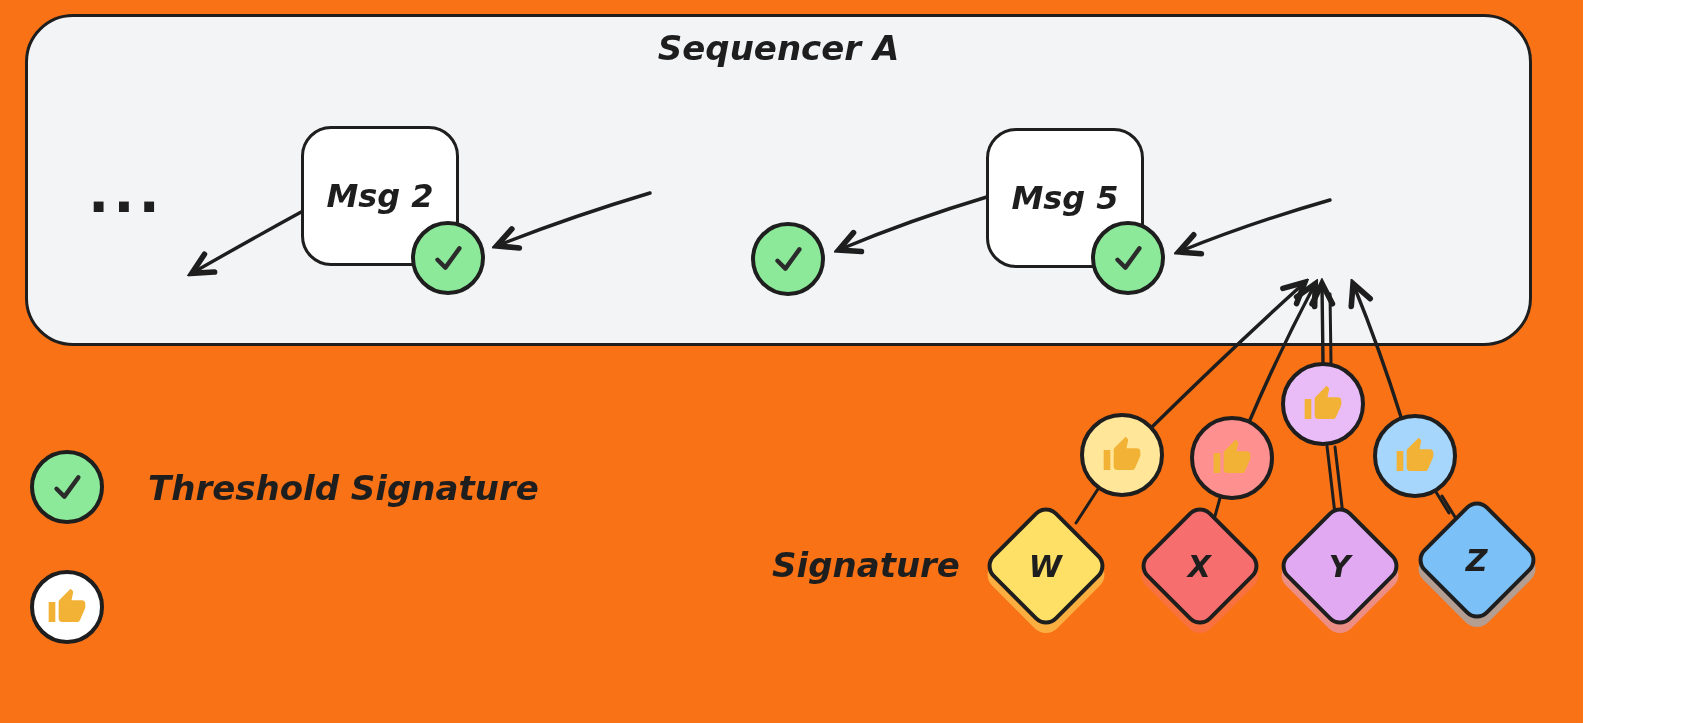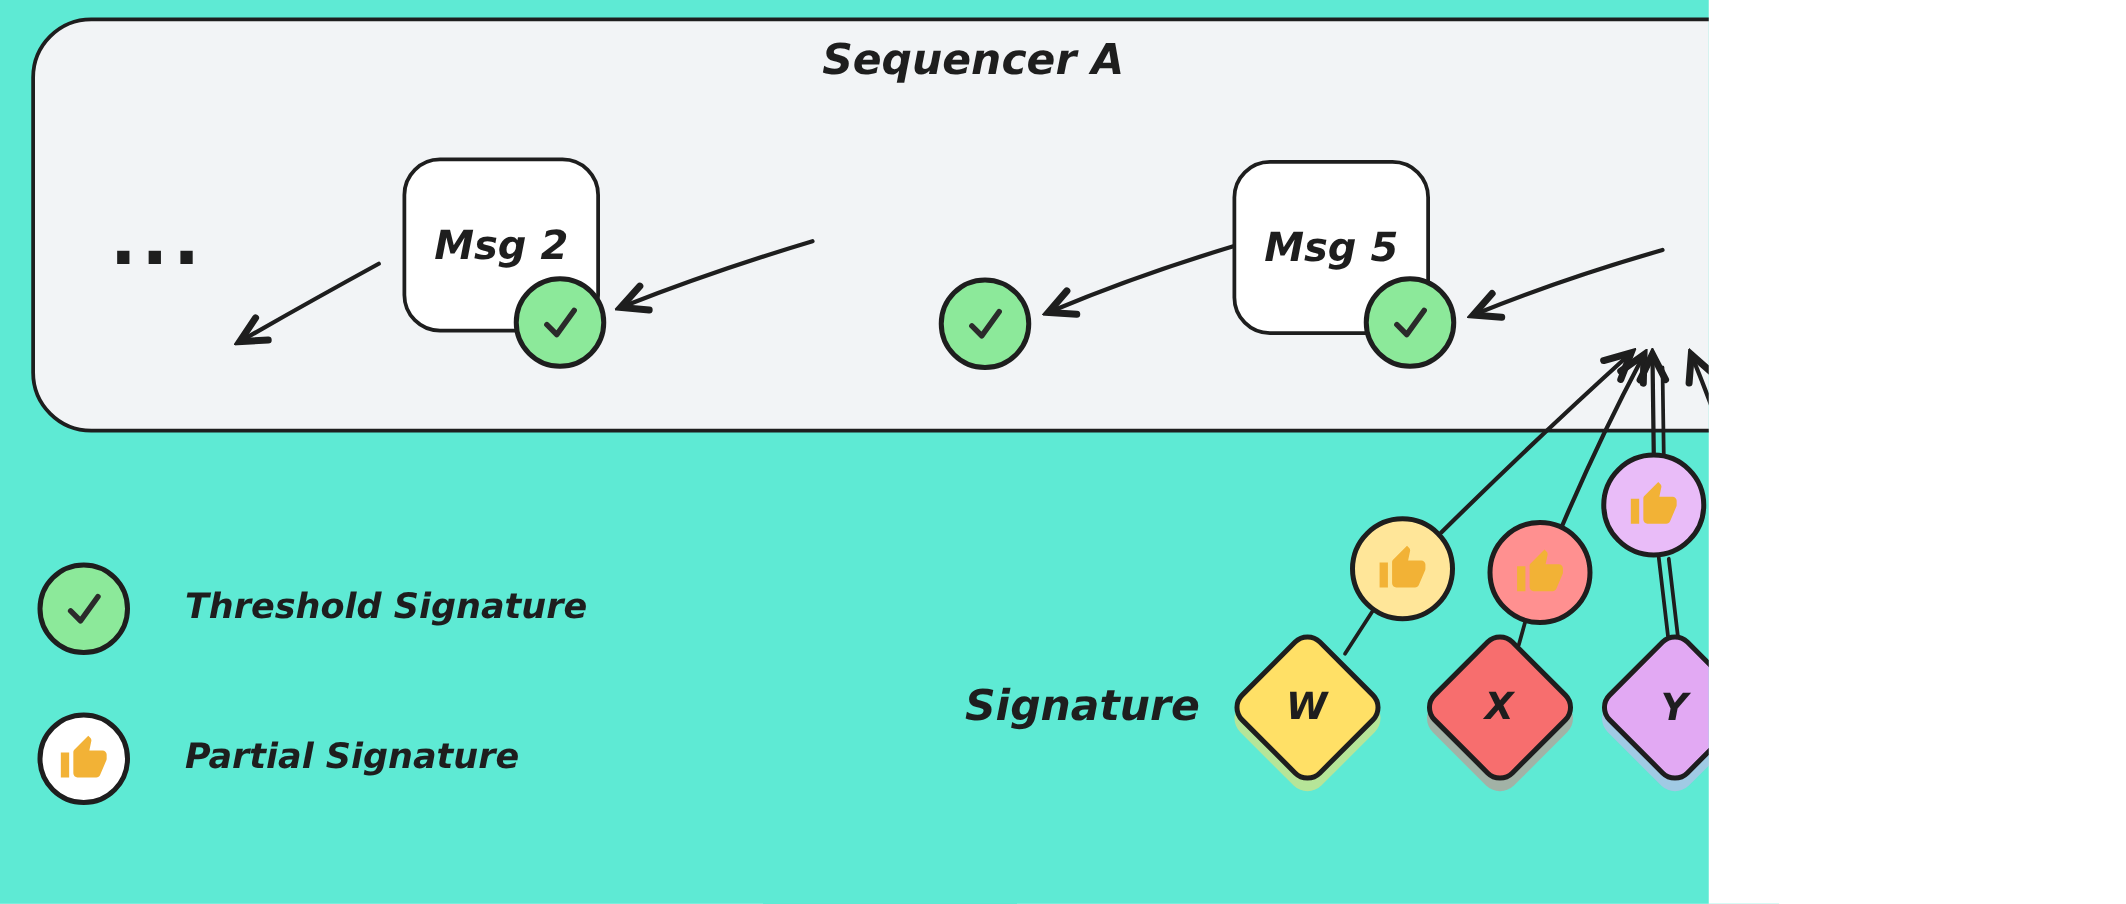--- a/index.html
+++ b/index.html
@@ -1,18 +1,18 @@
 <!DOCTYPE html>
 <html><head>
 <meta charset="utf-8">
 <style>
   * { margin:0; padding:0; box-sizing:border-box; }
   body { background:#ffffff; font-family:"DejaVu Sans", sans-serif; }
   .canvas {
-    position:relative; width:1367px; height:723px; background:#5eead4;
+    position:relative; width:1583px; height:723px; background:#f97316;
     overflow:hidden; color:#1e1e1e; font-style:italic;padding-left:39px;
   }
   
   .sequencer {
     position:absolute; left:25px; top:14px; width:1507px; height:332px;
     background:#f2f4f6; border:3.5px solid #1e1e1e; border-radius:48px;
   }
   .sequencer-title {
     position:absolute; left:25px; top:28px; width:1507px; text-align:center;
     font-size:34px; font-weight:600;
@@ -36,21 +36,21 @@
   .badge.size-74 { width:74px; height:74px; }
   .badge.size-84 { width:84px; height:84px; }
   .badge.green { background:#8ce99a; }
   .badge.white { background:#ffffff; }
   .badge.yellow { background:#ffe699; }
   .badge.red    { background:#ff9090; }
   .badge.purple { background:#e9bcf8; }
   .badge.blue   { background:#a6d6fb; }
   .badge svg { display:block; }
   
-  .legend-label { position:absolute; font-size:28px; font-weight:600; white-space:nowrap; }
+  .legend-label { position:absolute; font-size:34px; font-weight:600; white-space:nowrap; }
   
   .validators-label { position:absolute; left:772px; top:545px; font-size:34px; font-weight:600; }
   .diamond {
     position:absolute; width:92px; height:92px; border:4px solid #1e1e1e;
     border-radius:16px; transform:rotate(45deg);
     display:flex; align-items:center; justify-content:center;
   }
   .diamond span { transform:rotate(-45deg); font-size:30px; font-weight:600; }
   .diamond.yellow { background:#ffe066; box-shadow:6px 6px 0 0 rgba(255,224,102,.55); }
   .diamond.red    { background:#f76e6e; box-shadow:6px 6px 0 0 rgba(247,110,110,.45); }
@@ -90,21 +90,21 @@
 
     <path d="M1153 426 Q1230 350 1303 284" marker-end="url(#ah)"></path>
     <path d="M1250 420 Q1280 350 1314 286" marker-end="url(#ah)"></path>
     <path d="M1323 362 L1322 286" marker-end="url(#ah)"></path>
     <path class="thin" d="M1331 363 L1330 294"></path>
     <path d="M1401 417 Q1380 350 1354 286" marker-end="url(#ah)"></path>
   </svg>
 
   <div class="ellipsis">...</div>
 
-  <div class="msg-box" style="left:322px; top:126px;">
+  <div class="msg-box" style="left:301px; top:126px;">
     <span>Msg 2</span>
   </div>
   <div class="msg-box" style="left:986px; top:128px;">
     <span>Msg 5</span>
   </div>
 
   <div class="badge size-74 green" style="left:411px; top:221px;">
     <span>
       <svg viewBox="0 0 48 48" width="42" height="42">
           <path d="M12 26 L21 35 L37 13" fill="none" stroke="#2b2b2b" stroke-width="5" stroke-linecap="round" stroke-linejoin="round"></path>
@@ -135,21 +135,20 @@
   </div>
   <div class="legend-label" style="left:148px; top:468px;">Threshold Signature</div>
 
   <div class="badge size-74 white" style="left:30px; top:570px;">
     <span>
       <svg viewBox="0 0 24 24" width="40" height="40">
           <path d="M1 21h4V9H1v12zm22-11c0-1.1-.9-2-2-2h-6.31l.95-4.57.03-.32c0-.41-.17-.79-.44-1.06L14.17 1 7.58 7.59C7.22 7.95 7 8.45 7 9v10c0 1.1.9 2 2 2h9c.83 0 1.54-.5 1.84-1.22l3.02-7.05c.09-.23.14-.47.14-.73v-2z" fill="#f2b236"></path>
         </svg>
     </span>
   </div>
-  <div class="legend-label" style="left:148px; top:588px;">Partial Signature</div>
 
   <div class="validators-label">Signature</div>
 
   <div class="badge size-84 yellow" style="left:1080px; top:413px;">
     <span>
       <svg viewBox="0 0 24 24" width="40" height="40">
           <path d="M1 21h4V9H1v12zm22-11c0-1.1-.9-2-2-2h-6.31l.95-4.57.03-.32c0-.41-.17-.79-.44-1.06L14.17 1 7.58 7.59C7.22 7.95 7 8.45 7 9v10c0 1.1.9 2 2 2h9c.83 0 1.54-.5 1.84-1.22l3.02-7.05c.09-.23.14-.47.14-.73v-2z" fill="#f2b236"></path>
         </svg>
     </span>
   </div>

